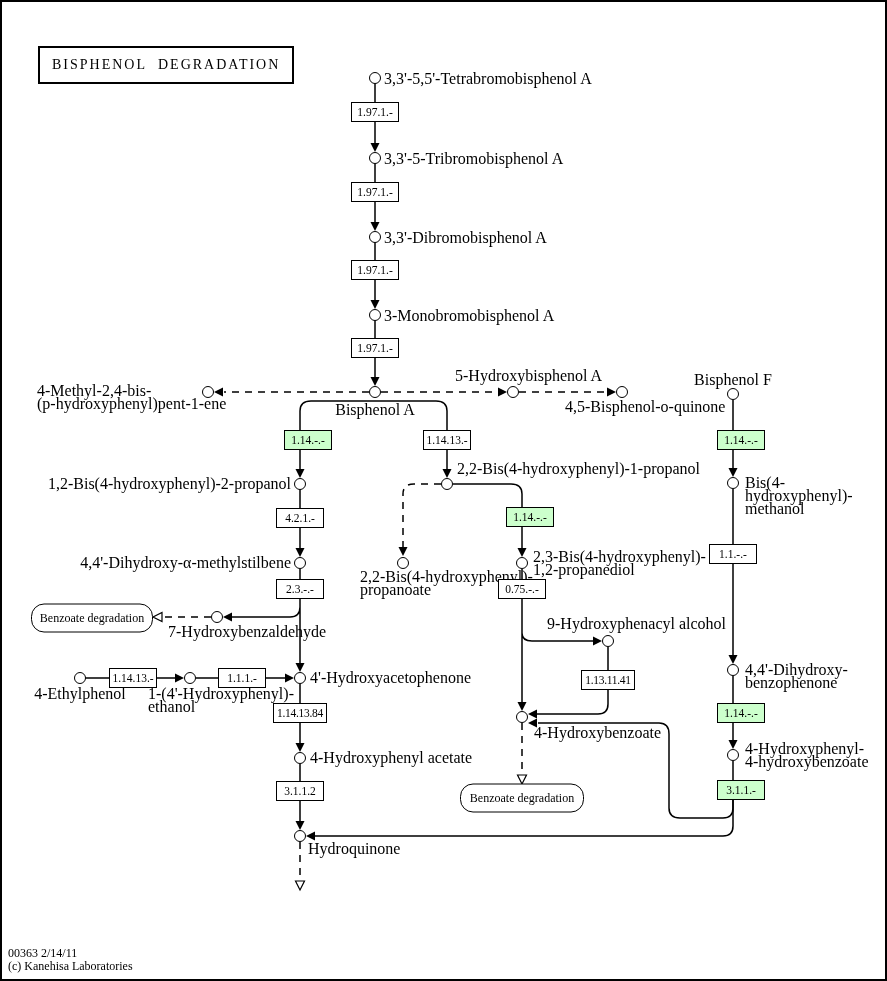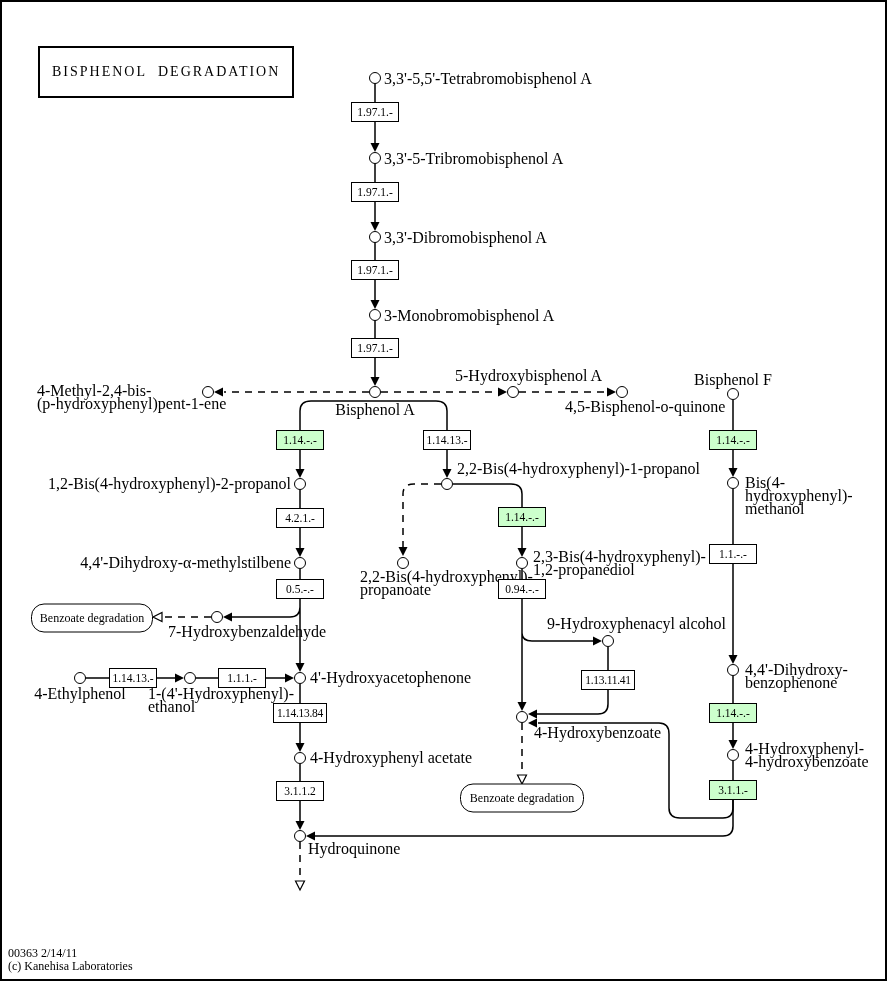--- a/index.html
+++ b/index.html
@@ -1,27 +1,27 @@
 <!DOCTYPE html>
 <html><head>
 <meta charset="utf-8">
 <style>
   html,body{margin:0;padding:0;background:#fff;}
   #map{position:relative;width:887px;height:981px;background:#fff;overflow:hidden;
        font-family:"Liberation Serif", serif;color:#000;}
   .frame{position:absolute;inset:0;border:2px solid #000;pointer-events:none;}
   svg{position:absolute;left:0;top:0;}
   .title-box{position:absolute;left:38px;top:46px;border:2px solid #000;background:#fff;
-             padding:16px 12px;font-size:14px;letter-spacing:2px;word-spacing:6px;}
+             padding:9px 12px;font-size:14px;letter-spacing:2px;word-spacing:6px;}
   .cmpd{position:absolute;width:10px;height:10px;border:1.5px solid #000;border-radius:50%;
         background:#fff;transform:translate(-50%,-50%);}
   .ebox{position:absolute;width:46px;height:18px;border:1px solid #000;background:#fff;
         display:flex;align-items:center;justify-content:center;font-size:11.5px;
         transform:translate(-50%,-50%);white-space:nowrap;}
-  .ebox.green{background:#CCFFCC;}
+  .ebox.green{background:#CCFFCC;margin-left:8px;}
   .ebox.long{width:52px;letter-spacing:-0.3px;}
   .lbl{position:absolute;font-size:16px;line-height:13px;white-space:pre-line;}
   .lbl-r{transform:translateX(-100%);text-align:right;}
   .lbl-c{transform:translateX(-50%);text-align:center;white-space:nowrap;}
   .stadium{position:absolute;border:1px solid #000;border-radius:13px;background:#fff;
            display:flex;align-items:center;justify-content:center;text-align:center;
            font-size:12px;line-height:13px;white-space:pre-line;transform:translate(-50%,-50%);}
   .footer{position:absolute;font-size:12px;line-height:13px;}
 </style>
 </head>
@@ -151,22 +151,22 @@
   <div class="ebox" style="left:375px;top:112px">1.97.1.-</div>
   <div class="ebox" style="left:375px;top:192px">1.97.1.-</div>
   <div class="ebox" style="left:375px;top:270px">1.97.1.-</div>
   <div class="ebox" style="left:375px;top:348px">1.97.1.-</div>
   <div class="ebox green" style="left:300px;top:440px">1.14.-.-</div>
   <div class="ebox" style="left:447px;top:440px">1.14.13.-</div>
   <div class="ebox green" style="left:733px;top:440px">1.14.-.-</div>
   <div class="ebox" style="left:300px;top:518px">4.2.1.-</div>
   <div class="ebox green" style="left:522px;top:517px">1.14.-.-</div>
   <div class="ebox" style="left:733px;top:554px">1.1.-.-</div>
-  <div class="ebox" style="left:300px;top:589px">0.5.-.-</div>
-  <div class="ebox" style="left:522px;top:589px">0.94.-.-</div>
+  <div class="ebox" style="left:300px;top:589px">2.3.-.-</div>
+  <div class="ebox" style="left:522px;top:589px">0.75.-.-</div>
   <div class="ebox" style="left:133px;top:678px">1.14.13.-</div>
   <div class="ebox" style="left:242px;top:678px">1.1.1.-</div>
   <div class="ebox long" style="left:608px;top:680px">1.13.11.41</div>
   <div class="ebox long" style="left:300px;top:713px">1.14.13.84</div>
   <div class="ebox green" style="left:733px;top:713px">1.14.-.-</div>
   <div class="ebox" style="left:300px;top:791px">3.1.1.2</div>
   <div class="ebox green" style="left:733px;top:790px">3.1.1.-</div>
 
   <div class="stadium" style="left:92px;top:618px;width:120px;height:27px">Benzoate degradation</div>
   <div class="stadium" style="left:522px;top:798px;width:122px;height:27px">Benzoate degradation</div>

